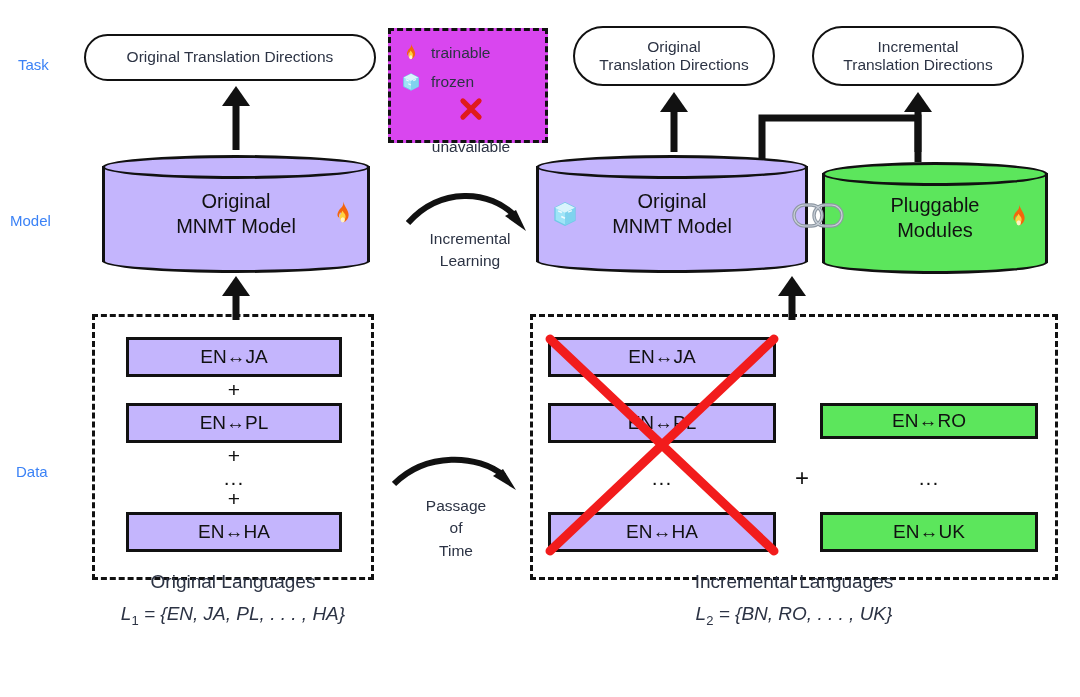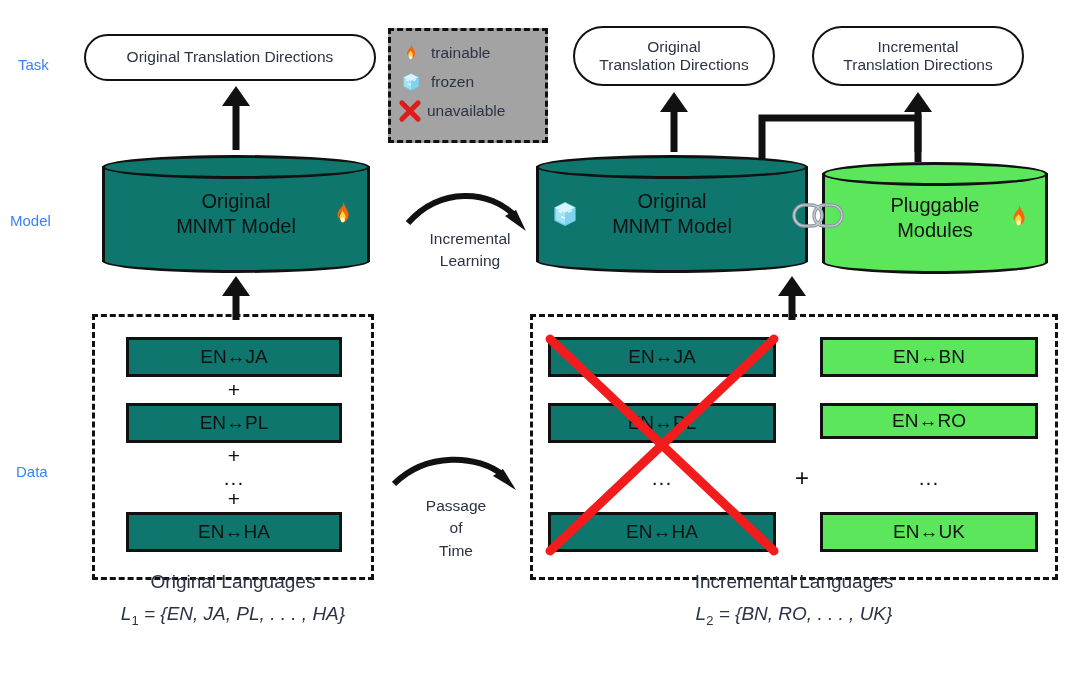--- a/index.html
+++ b/index.html
@@ -33,21 +33,21 @@
   }
   .cyl .topE{top:0;z-index:3;}
   .cyl .botE{bottom:0;z-index:1;}
   .cyl .cover{position:absolute;left:3px;right:3px;top:12px;bottom:12px;z-index:2;}
   .cyl .label{
     position:absolute;left:0;right:0;top:0;bottom:0;z-index:4;
     display:flex;align-items:center;justify-content:center;
     font-size:20px;color:#111;text-align:center;line-height:1.25;
     pointer-events:none;
   }
-  .yellowfill{background:#0f766e;}
+  .yellowfill{background:#c4b5fd;}
   .greenfill{background:#5CE65C;}
 
   
   .dashbox{
     position:absolute;box-sizing:border-box;
     border:3px dashed #111;background:transparent;
   }
 
   
   .chip{
@@ -59,21 +59,21 @@
   
   .plus{position:absolute;font-size:21px;color:#111;text-align:center;}
   .dots{position:absolute;font-size:21px;color:#111;text-align:center;letter-spacing:1px;}
   .caption{position:absolute;text-align:center;font-size:19px;color:#2c3344;white-space:nowrap;}
   .formula{position:absolute;text-align:center;font-size:19px;color:#2c3344;
            font-family:Liberation Sans, sans-serif;font-style:italic;white-space:nowrap;}
   .formula .nrm{font-style:normal;}
   .curvelabel{position:absolute;text-align:center;font-size:15.5px;color:#2c3344;line-height:1.45;}
 
   
-  .legendbox{position:absolute;box-sizing:border-box;border:3px dashed #111;background:#a3a3a3;}
+  .legendbox{position:absolute;box-sizing:border-box;border:3px dashed #111;background:#d946ef;}
   .legrow{display:flex;align-items:center;gap:9px;height:29px;padding-left:9px;}
   .legrow .txt{font-size:15.5px;color:#2c3344;}
   .glyph{width:22px;height:22px;display:block;}
 
   svg{display:block;}
 </style>
 </head>
 <body>
 
 <div id="stage">
@@ -114,21 +114,21 @@
         <svg viewBox="0 0 24 24" width="22" height="22">
           <polygon points="4,7 12,3 20,7 20,17 12,21 4,17" fill="#9FE4F7" stroke="#6FC9E6" stroke-width="1"></polygon>
           <polygon points="4,7 12,3 20,7 12,11" fill="#D9F4FC"></polygon>
           <polygon points="12,11 20,7 20,17 12,21" fill="#7FD3EE"></polygon>
           <path d="M6.5 9.5l3 1.3M9 14l3 1.4M14.5 10.5l3-1.2" stroke="#FFFFFF" stroke-width="1.2" fill="none" opacity=".85"></path>
         </svg>
       </span>
       <span class="txt">frozen</span>
     </div>
 
-    <div class="legrow" style="padding-left:6px;gap:4px;">
+    <div class="legrow" style="padding-left:6px;gap:16px;flex-direction:column;">
       <span class="glyph" style="width:26px;height:26px;">
         <svg viewBox="0 0 24 24" width="26" height="26">
           <path d="M4.5 4.5 L19.5 19.5 M19.5 4.5 L4.5 19.5" stroke="#E01B1B" stroke-width="4.6" stroke-linecap="round" fill="none"></path>
         </svg>
       </span>
       <span class="txt">unavailable</span>
     </div>
   </div>
 
   <svg class="abs" style="left:218px;top:84px;" width="36" height="66">
@@ -284,23 +284,20 @@
   <div class="chip yellowfill" style="left:548px;top:512px;width:228px;height:40px;">
     <span>EN↔HA</span>
   </div>
 
   <svg class="abs" style="left:545px;top:334px;z-index:20;pointer-events:none;" width="234" height="222">
     <path d="M5 5 L229 217 M229 5 L5 217" stroke="#F21C1C" stroke-width="9" fill="none" stroke-linecap="round"></path>
   </svg>
 
   <div class="plus" style="left:782px;top:464px;width:40px;font-size:24px;">+</div>
 
-  <div class="chip greenfill" style="left:820px;top:337px;width:218px;height:40px;">
-    <span>EN↔BN</span>
-  </div>
   <div class="chip greenfill" style="left:820px;top:403px;width:218px;height:36px;">
     <span>EN↔RO</span>
   </div>
   <div class="dots" style="left:820px;top:466px;width:218px;">...</div>
   <div class="chip greenfill" style="left:820px;top:512px;width:218px;height:40px;">
     <span>EN↔UK</span>
   </div>
 
   <div class="caption" style="left:530px;top:571px;width:528px;">Incremental Languages</div>
   <div class="formula" style="left:530px;top:603px;width:528px;">

